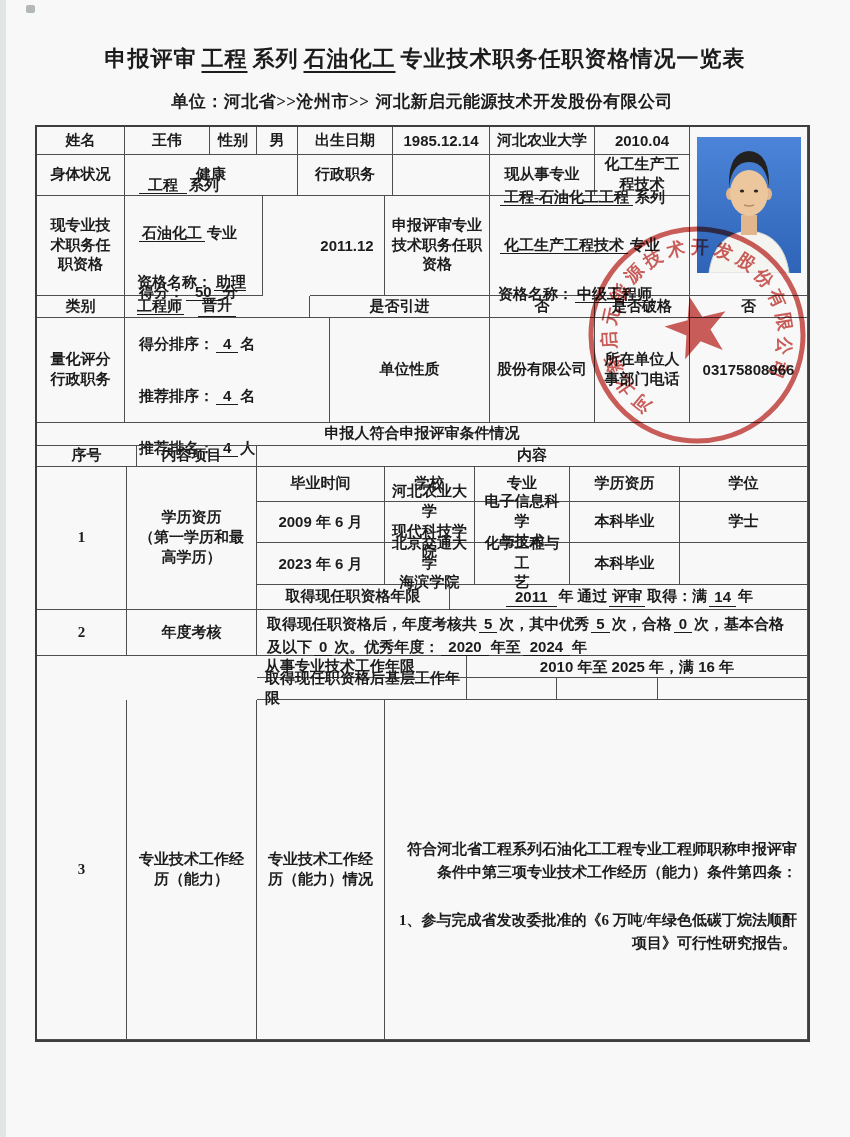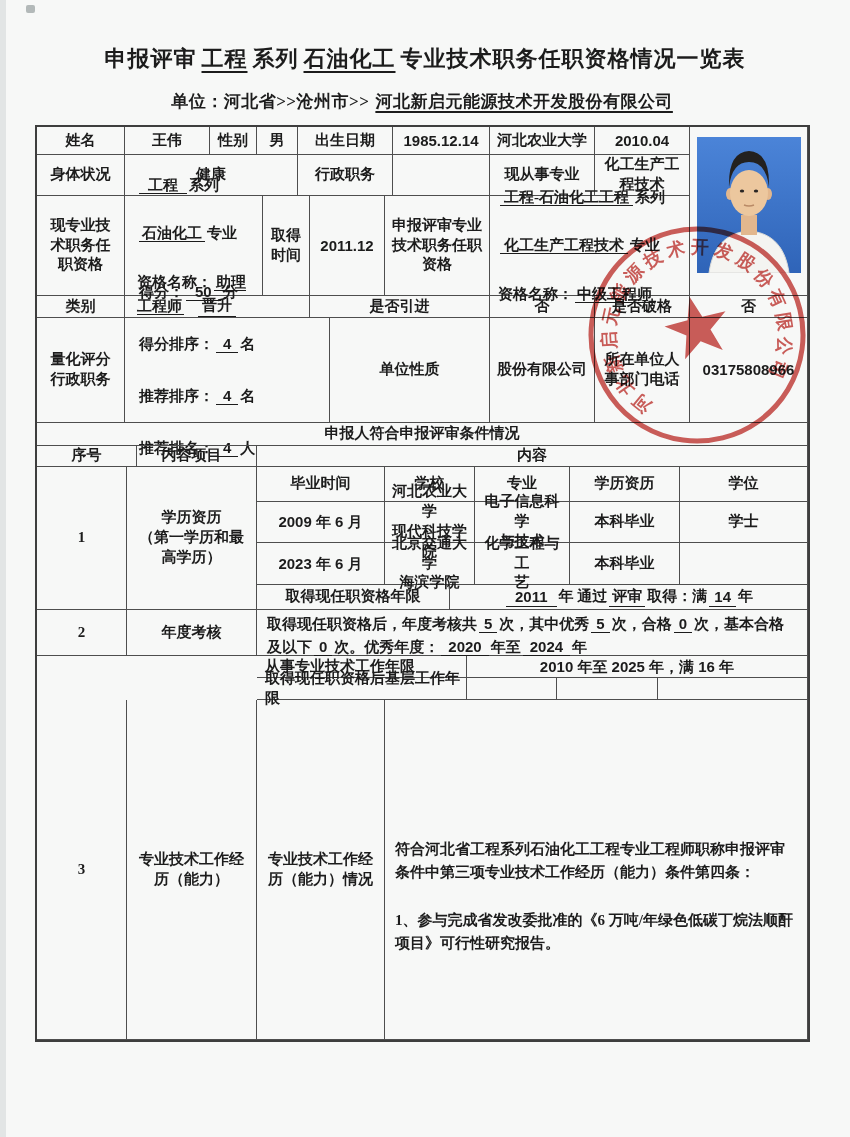--- a/index.html
+++ b/index.html
@@ -5,32 +5,32 @@
   html,body{margin:0;padding:0;background:#e9ebec;}
   #page{position:relative;width:850px;height:1137px;background:#f7f8f7;overflow:hidden;
         font-family:"Liberation Serif","DejaVu Serif",serif;color:#1c1c1c;}
   .scan-band{position:absolute;left:0;top:0;width:6px;height:100%;background:#e2e5e5;}
   .speck{position:absolute;left:26px;top:5px;width:9px;height:8px;background:#8f9698;border-radius:2px;opacity:.65;}
   #title{position:absolute;left:0;top:44px;width:100%;text-align:center;
          font-size:22px;font-weight:700;letter-spacing:1px;}
   #subtitle{position:absolute;left:0;top:90px;width:100%;text-align:center;
             font-size:17px;font-weight:700;letter-spacing:.5px;}
   .tu{text-decoration:underline;text-underline-offset:5px;text-decoration-thickness:2px;margin:0 5px;}
-  .cu{text-decoration:underline;text-underline-offset:4px;text-decoration-thickness:1.5px;padding:0 6px;margin-top:36px;}
+  .cu{text-underline-offset:4px;text-decoration-thickness:1.5px;padding:0 6px;margin-top:36px;}
   #frame{position:absolute;left:35px;top:125px;width:775px;height:917px;
          box-sizing:border-box;border:2px solid #3e3e3e;}
   .c{position:absolute;box-sizing:border-box;display:flex;align-items:center;justify-content:center;
      text-align:center;font-size:15px;font-weight:600;line-height:1.32;padding:1px 3px;
      border-right:1px solid #4e4e4e;border-bottom:1px solid #4e4e4e;white-space:pre-line;}
   .cl{justify-content:flex-start;text-align:left;}
   .cp{display:block;text-align:left;padding:3px 10px;line-height:1.5;}
   .num{font-family:"Liberation Sans","DejaVu Sans",sans-serif;font-weight:700;}
   .uv{border-bottom:1.5px solid #1c1c1c;padding:0 9px;margin:0 2px;}
   .lh{line-height:1.62;}
-  .ability-content{padding-top:114px;line-height:1.58;}
+  .ability-content{padding-top:114px;line-height:1.58;text-align:right;}
   #photo-wrap{padding-top:10px;align-items:flex-start;}
   #seal{position:absolute;left:565px;top:203px;width:264px;height:264px;
         mix-blend-mode:multiply;opacity:.82;pointer-events:none;}
   #seal text{font-family:"Liberation Sans","DejaVu Sans",sans-serif;font-weight:700;
              font-size:18px;fill:#c43a36;}
 </style>
 </head>
 <body>
 
 <div id="page">
@@ -63,22 +63,20 @@
   <div class="c" style="left:37px;top:196px;width:88px;height:100px">现专业技
 术职务任
 职资格</div>
   <div class="c cl lh" style="left:125px;top:196px;width:138px;height:100px;padding-left:12px">
     <div>
       <div><span class="uv">工程</span><span>系列</span></div>
       <div><span class="uv" style="padding:0 3px">石油化工</span><span>专业</span></div>
       <div><span>资格名称：</span><span class="uv" style="padding:0 2px">助理工程师</span></div>
     </div>
   </div>
-  <div class="c" style="left:263px;top:196px;width:47px;height:100px">取得
-时间</div>
   <div class="c num" style="left:310px;top:196px;width:75px;height:100px">2011.12</div>
   <div class="c" style="left:385px;top:196px;width:105px;height:100px">申报评审专业
 技术职务任职
 资格</div>
   <div class="c cl lh" style="left:490px;top:196px;width:200px;height:100px;padding-left:8px">
     <div>
       <div><span class="uv" style="padding:0 4px">工程-石油化工工程</span><span>系列</span></div>
       <div><span class="uv" style="padding:0 4px">化工生产工程技术</span><span>专业</span></div>
       <div><span>资格名称：</span><span class="uv" style="padding:0 2px">中级工程师</span></div>
     </div>

